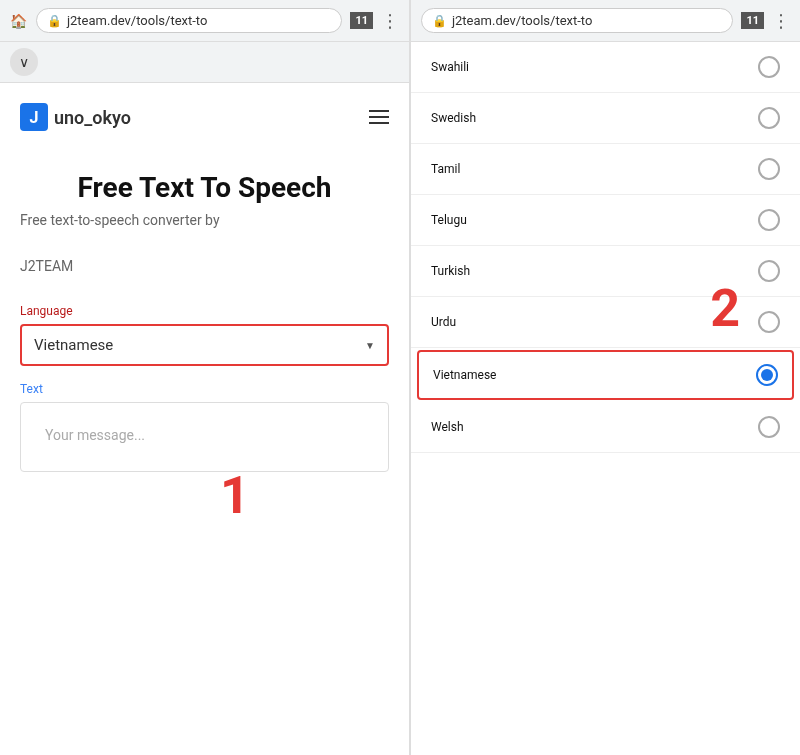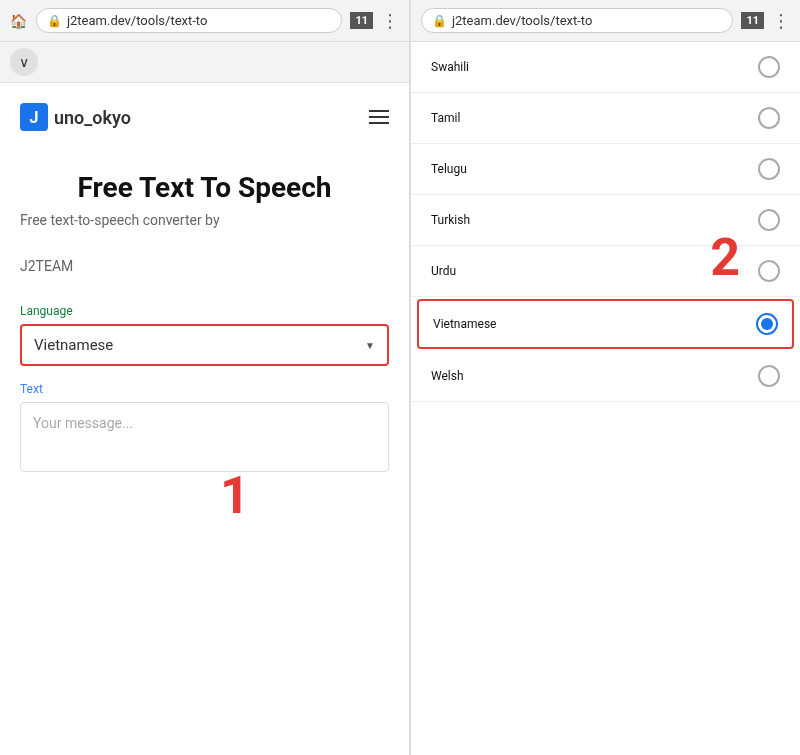--- a/index.html
+++ b/index.html
@@ -158,21 +158,21 @@
       text-align: left;
       margin-bottom: 30px;
     }
 
     .form-section {
       margin-bottom: 16px;
     }
 
     .form-label {
       font-size: 12px;
-      color: #15803d;
+      color: #b91c1c;
       margin-bottom: 6px;
       display: block;
     }
 
     .select-wrapper {
       position: relative;
       border: 2px solid #e53935;
       border-radius: 4px;
       background: #fff;
     }
@@ -195,21 +195,21 @@
     .text-label {
       font-size: 12px;
       color: #3b82f6;
       margin-bottom: 6px;
       display: block;
     }
 
     .textarea-placeholder {
       border: 1px solid #ddd;
       border-radius: 4px;
-      padding: 12px;
+      padding: 24px;
       font-size: 14px;
       color: #aaa;
       min-height: 70px;
       width: 100%;
     }
 
     
     .annotation-1 {
       position: absolute;
       font-size: 52px;
@@ -359,20 +359,24 @@
     <div class="browser-tab-count">11</div>
     <div class="browser-more-icon">⋮</div>
   </div>
 
   <div class="language-list" id="language-list">
   <div class="language-item">
         <span class="language-name">Swahili</span>
         <div class="radio-btn"></div>
       </div>
       <div class="language-item">
+        <span class="language-name">Swedish</span>
+        <div class="radio-btn"></div>
+      </div>
+      <div class="language-item">
         <span class="language-name">Tamil</span>
         <div class="radio-btn"></div>
       </div>
       <div class="language-item">
         <span class="language-name">Telugu</span>
         <div class="radio-btn"></div>
       </div>
       <div class="language-item">
         <span class="language-name">Turkish</span>
         <div class="radio-btn"></div>

